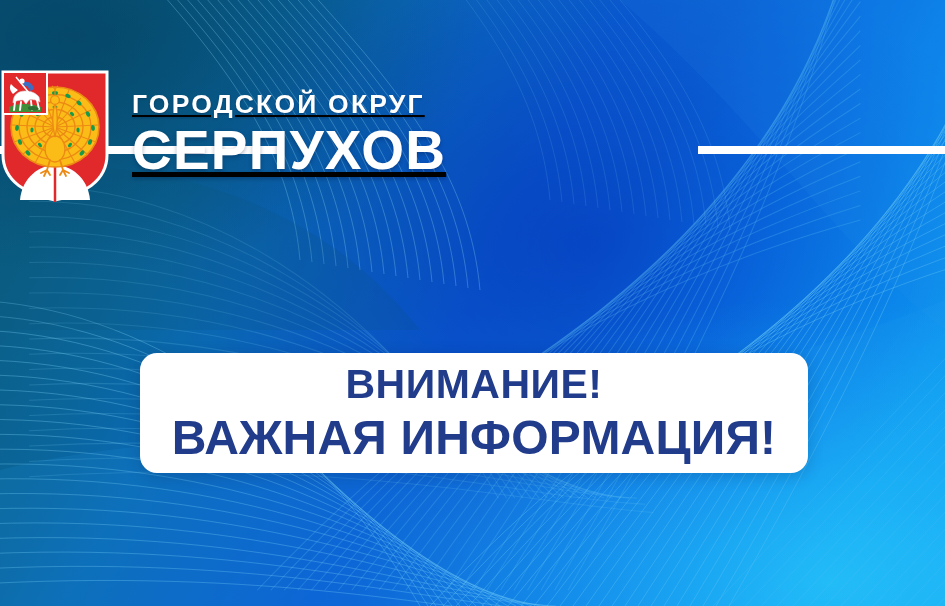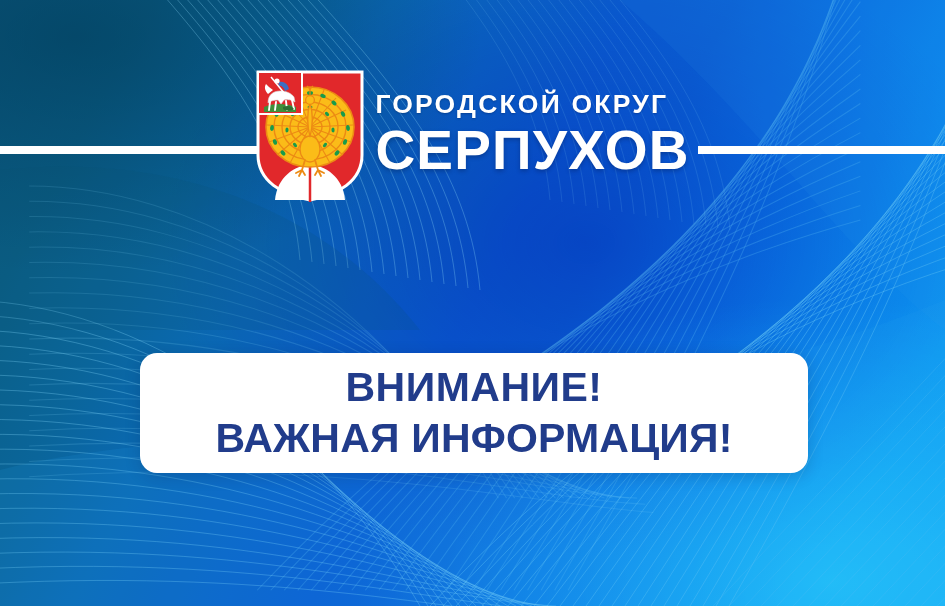--- a/index.html
+++ b/index.html
@@ -56,21 +56,21 @@
   
   .rule{
     position:absolute; height:8px; background:#ffffff; top:146px;
   }
   .rule-left{ left:0; width:277px; }
   .rule-right{ left:698px; right:0; }
 
   
   .header{
     position:absolute; left:0; right:0; top:60px; height:150px;
-    display:flex; align-items:center; justify-content:center; gap:10px;
+    display:flex; align-items:center; gap:22px;text-decoration:underline;
   }
   .crest{ width:110px; height:133px; display:block; flex:0 0 auto; }
   .titles{ display:flex; flex-direction:column; justify-content:center; }
   .title-small{
     color:#ffffff; font-size:26.5px; font-weight:700;
     letter-spacing:2.2px; line-height:1.06; white-space:nowrap;
     text-shadow:0 1px 2px rgba(0,20,60,.30);
   }
   .title-big{
     color:#ffffff; font-size:55px; font-weight:900;
@@ -84,21 +84,21 @@
     background:#ffffff; border-radius:17px;
     display:flex; flex-direction:column;
     align-items:center; justify-content:center;
     box-shadow:0 3px 16px rgba(0,25,70,.20);
   }
   .banner-line{
     color:#213c8b; font-weight:900; line-height:1.04;
     white-space:nowrap; text-align:center;
   }
   .banner-line-1{ font-size:41px; letter-spacing:.5px; }
-  .banner-line-2{ font-size:41px; letter-spacing:.2px; margin-top:8px; }
+  .banner-line-2{ font-size:48px; letter-spacing:.2px; margin-top:8px; }
 </style>
 </head>
 <body>
 
 <div id="poster">
 
   <div class="bg-layer bg-base"></div>
   <div class="bg-layer bg-sheen-b"></div>
   <div class="bg-layer bg-sheen-c"></div>
   <div class="bg-layer bg-sheen-a"></div>

